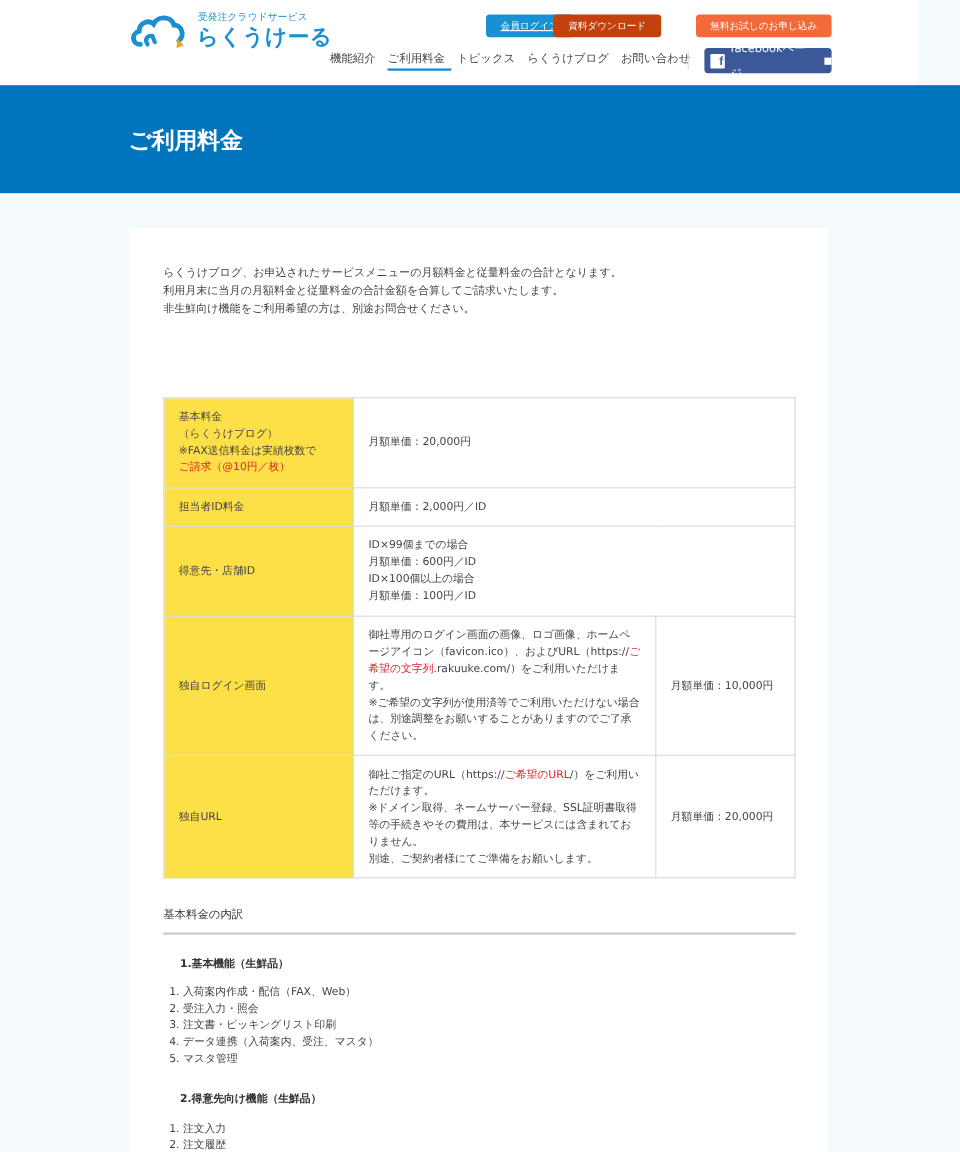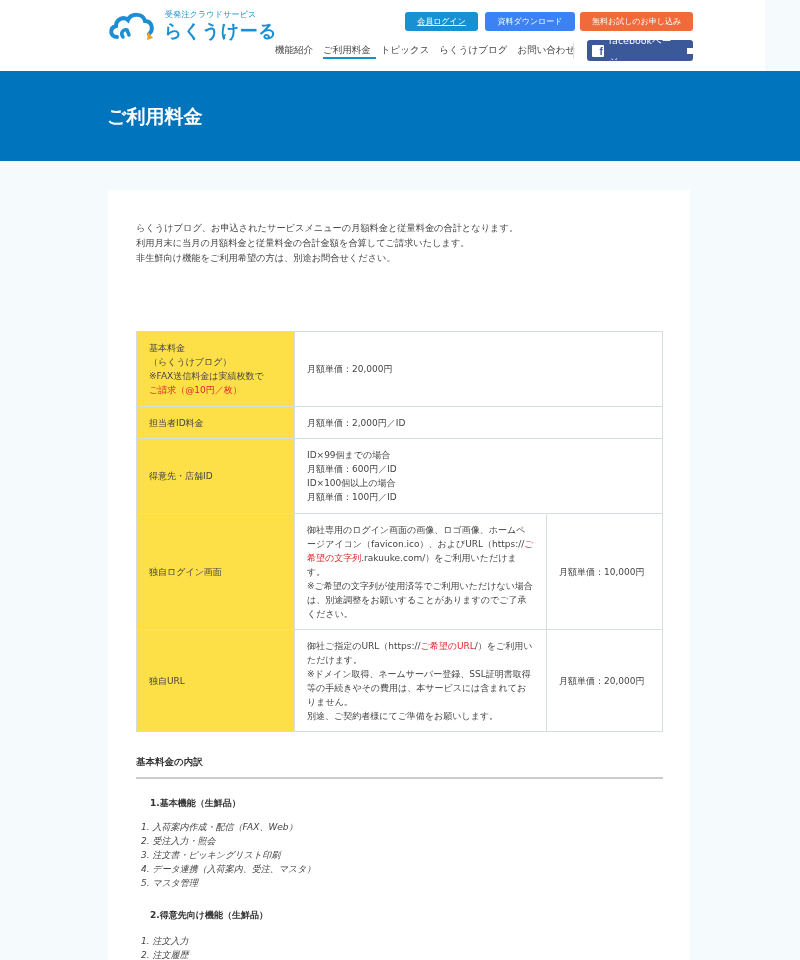--- a/index.html
+++ b/index.html
@@ -25,21 +25,21 @@
   .logo-name {
     position: absolute; left: 57px; top: 11px; font-size: 18px; font-weight: bold;
     color: #1c8ed3; letter-spacing: 0.5px; white-space: nowrap;
   }
   .top-btn {
     position: absolute; top: 12px; height: 19px; border-radius: 3px;
     color: #fff; font-size: 8px; line-height: 19px; text-align: center;
     white-space: nowrap;
   }
   .btn-login { left: 405px; width: 73px; background: #1791d4; text-decoration: underline; }
-  .btn-download { left: 485px; width: 90px; background: #3b82f6; }
+  .btn-download { left: 461px; width: 90px; background: #c2410c; }
   .btn-trial { left: 580px; width: 113px; background: #f26a3a; }
   .nav { position: absolute; top: 43px; left: 275px; height: 16px; display: flex; gap: 0; }
   .nav-item {
     font-size: 9.5px; color: #444; white-space: nowrap; padding: 0 5px 0 0;
     margin-right: 5px; line-height: 14px; position: relative;
   }
   .nav-item.active { border-bottom: 2px solid #1791d4; }
   .nav-divider { position: absolute; left: 573px; top: 43px; width: 1px; height: 15px; background: #ddd; }
   .fb-btn {
     position: absolute; left: 587px; top: 40px; width: 106px; height: 21px;
@@ -80,27 +80,27 @@
     border-collapse: collapse; font-size: 9px; color: #444;
   }
   table.pricing td { border: 1px solid #d6dde0; vertical-align: middle; line-height: 14px; }
   td.label { background: #fde047; width: 158px; padding: 0 12px; }
   td.value { background: #fff; padding: 0 12px; }
   td.price { background: #fff; width: 116px; padding: 0 12px; white-space: nowrap; }
   .red { color: #e0242e; }
 
   .sub-title {
     position: absolute; left: 28px; top: 566px; width: 527px; font-size: 9.5px;
-    font-weight: bold; color: #333; padding-bottom: 8px; border-bottom: 2px solid #ccc;
+    font-weight: normal; color: #333; padding-bottom: 8px; border-bottom: 2px solid #ccc;
   }
   .group-title {
     position: absolute; left: 42px; font-size: 9px; font-weight: bold; color: #333; white-space: nowrap;
   }
   .list { position: absolute; left: 33px; font-size: 9px; line-height: 14px; color: #444; list-style: none; }
-  .list li { white-space: nowrap; font-style: italic; }
+  .list li { white-space: nowrap; }
 </style>
 </head>
 <body>
 
 <header class="site-header">
   <div class="logo">
     <svg class="logo-icon" viewBox="0 0 52 30">
       <path d="M10 26 C3 26 2 17 9 15 C9 8 17 5 21 9 C24 2 36 2 38 10 C45 10 47 19 42 23" fill="none" stroke="#1c8ed3" stroke-width="4" stroke-linecap="round"></path>
       <path d="M16 26 C13 22 16 18 20 19 L22 24" fill="none" stroke="#1c8ed3" stroke-width="3.5" stroke-linecap="round"></path>
       <path d="M41 21 L46 27 L40 29 Z" fill="#f5a01a"></path>

